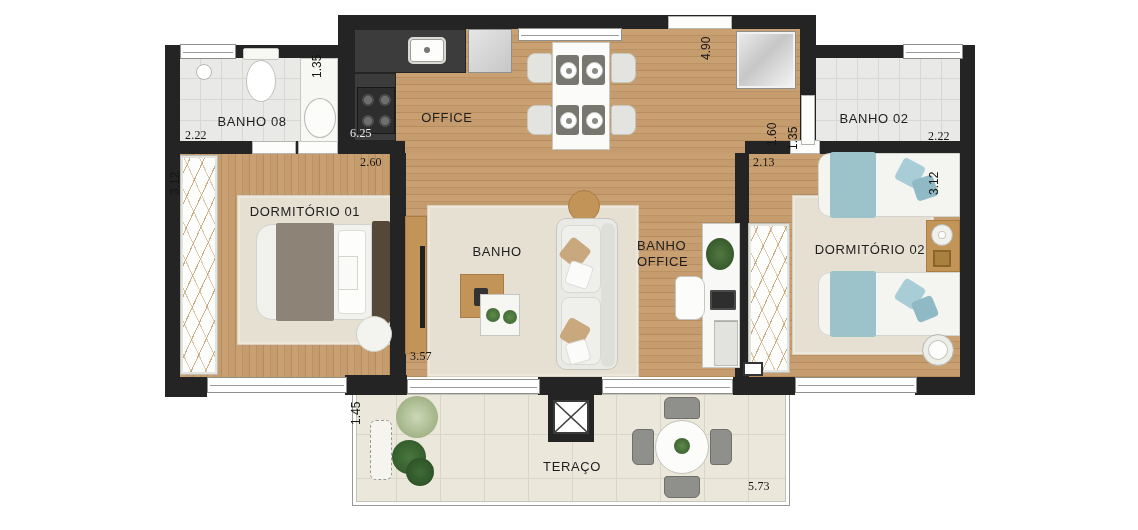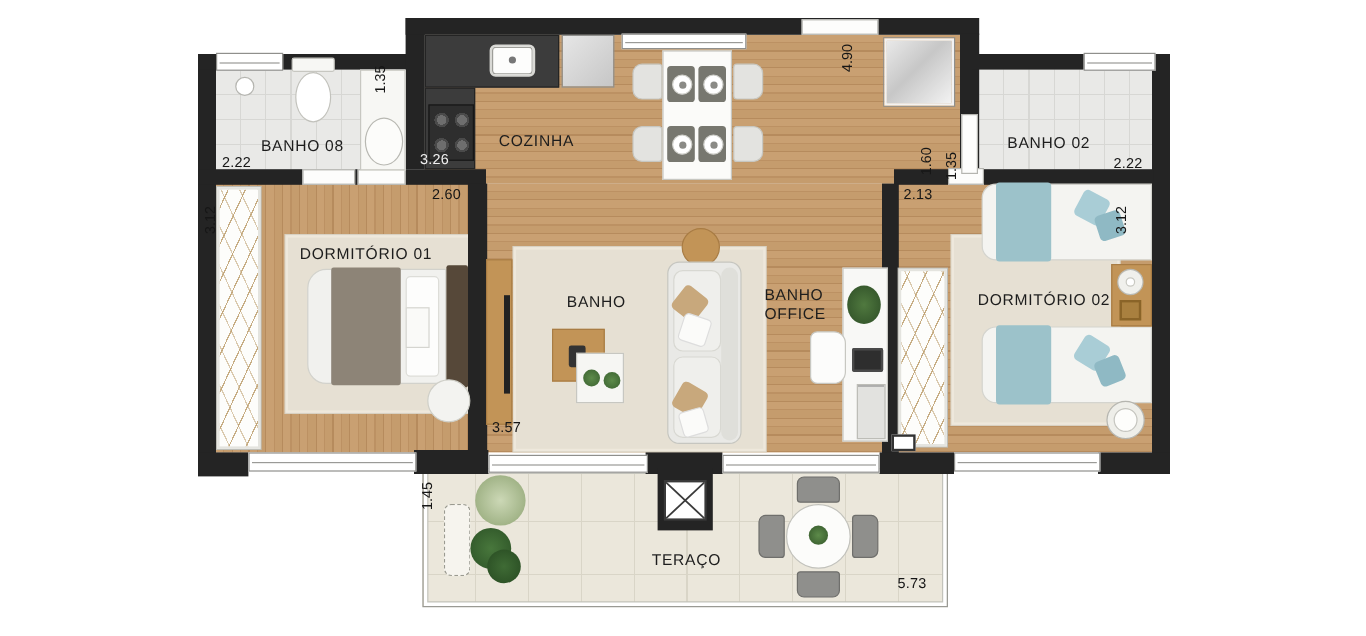--- a/index.html
+++ b/index.html
@@ -29,21 +29,21 @@
   .woodf{background:#c29457;border:1px solid #a87c44;}
   .closet{background:
       repeating-linear-gradient(115deg,rgba(190,160,112,0) 0 6px,rgba(190,160,112,.85) 6px 7px,rgba(190,160,112,0) 7px 13px),
       repeating-linear-gradient(65deg,rgba(190,160,112,0) 0 7px,rgba(190,160,112,.55) 7px 8px,rgba(190,160,112,0) 8px 14px),
       #fdfdfb;
       border:2px solid #e4e4df;box-shadow:0 0 0 1px #bdbdb6;}
   .circle{border-radius:50%;}
   
   .lbl{position:absolute;color:#1d1d1d;font-size:13px;letter-spacing:.6px;white-space:nowrap;}
   .lbl.center{transform:translateX(-50%);}
-  .dim{position:absolute;color:#161616;font-size:12px;letter-spacing:.2px;white-space:nowrap;}
+  .dim{position:absolute;color:#161616;font-size:12px;letter-spacing:.2px;white-space:nowrap;font-family:Liberation Serif, serif;}
   .vdim{position:absolute;width:40px;height:14px;color:#161616;font-size:12px;
         transform:rotate(-90deg);transform-origin:left bottom;white-space:nowrap;}
   
   .cooktop{background:
      radial-gradient(circle 6px at 10px 12px,#6e6e6e 0 4px,#4a4a4a 4px 6px,transparent 6px),
      radial-gradient(circle 6px at 27px 12px,#6e6e6e 0 4px,#4a4a4a 4px 6px,transparent 6px),
      radial-gradient(circle 6px at 10px 33px,#6e6e6e 0 4px,#4a4a4a 4px 6px,transparent 6px),
      radial-gradient(circle 6px at 27px 33px,#6e6e6e 0 4px,#4a4a4a 4px 6px,transparent 6px),
      #2e2e2e;border:1px solid #171717;}
   .plate{position:absolute;background:#fff;border:1px solid #cfcfca;border-radius:50%;}
@@ -202,31 +202,31 @@
     </svg>
   </div>
   <div class="abs" style="left:664px;top:397px;width:36px;height:22px;background:#8f8f8c;border:1px solid #6f6f6c;border-radius:6px 6px 3px 3px;"></div>
   <div class="abs" style="left:664px;top:476px;width:36px;height:22px;background:#8f8f8c;border:1px solid #6f6f6c;border-radius:3px 3px 6px 6px;"></div>
   <div class="abs" style="left:632px;top:429px;width:22px;height:36px;background:#8f8f8c;border:1px solid #6f6f6c;border-radius:6px 3px 3px 6px;"></div>
   <div class="abs" style="left:710px;top:429px;width:22px;height:36px;background:#8f8f8c;border:1px solid #6f6f6c;border-radius:3px 6px 6px 3px;"></div>
   <div class="abs circle" style="left:655px;top:420px;width:54px;height:54px;background:#fcfcfa;border:1px solid #c2c2bc;"></div>
   <div class="greens" style="left:674px;top:438px;width:16px;height:16px;background:radial-gradient(#5d8b4a,#335629);"></div>
 
   <div class="lbl center" style="left:252px;top:114px;">BANHO 08</div>
-  <div class="lbl center" style="left:447px;top:110px;">COZINHA</div>
+  <div class="lbl center" style="left:447px;top:110px;">OFFICE</div>
   <div class="lbl center" style="left:874px;top:111px;">BANHO 02</div>
   <div class="lbl center" style="left:305px;top:204px;text-align:right;">DORMITÓRIO 01</div>
   <div class="lbl center" style="left:497px;top:244px;">BANHO</div>
   <div class="lbl" style="left:637px;top:238px;width:60px;white-space:normal;line-height:16px;">BANHO OFFICE</div>
   <div class="lbl center" style="left:870px;top:242px;">DORMITÓRIO 02</div>
   <div class="lbl center" style="left:572px;top:459px;">TERAÇO</div>
 
   <div class="dim" style="left:185px;top:128px;">2.22</div>
   <div class="vdim" style="left:324px;top:64px;">1.35</div>
-  <div class="dim" style="left:350px;top:126px;color:#f0f0f0;">3.26</div>
+  <div class="dim" style="left:350px;top:126px;color:#f0f0f0;">6.25</div>
   <div class="dim" style="left:360px;top:155px;">2.60</div>
   <div class="vdim" style="left:182px;top:181px;">3.12</div>
   <div class="dim" style="left:410px;top:349px;">3.57</div>
   <div class="vdim" style="left:713px;top:46px;">4.90</div>
   <div class="vdim" style="left:779px;top:132px;">1.60</div>
   <div class="vdim" style="left:800px;top:136px;">1.35</div>
   <div class="dim" style="left:928px;top:129px;">2.22</div>
   <div class="dim" style="left:753px;top:155px;">2.13</div>
   <div class="vdim" style="left:941px;top:181px;">3.12</div>
   <div class="vdim" style="left:363px;top:411px;">1.45</div>

